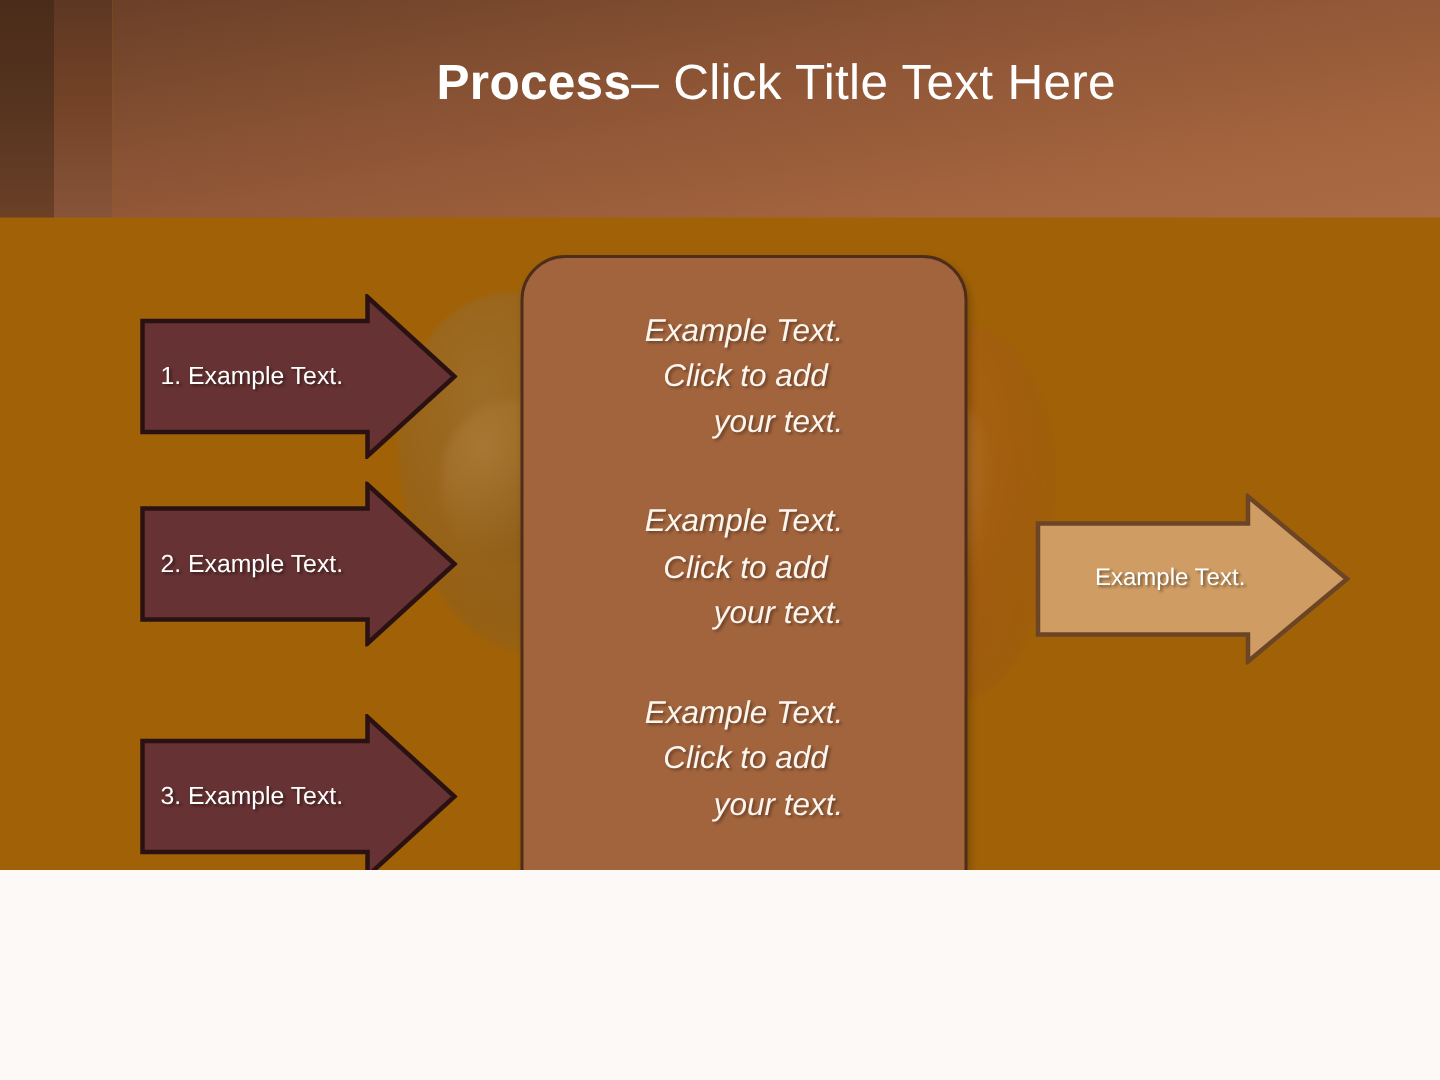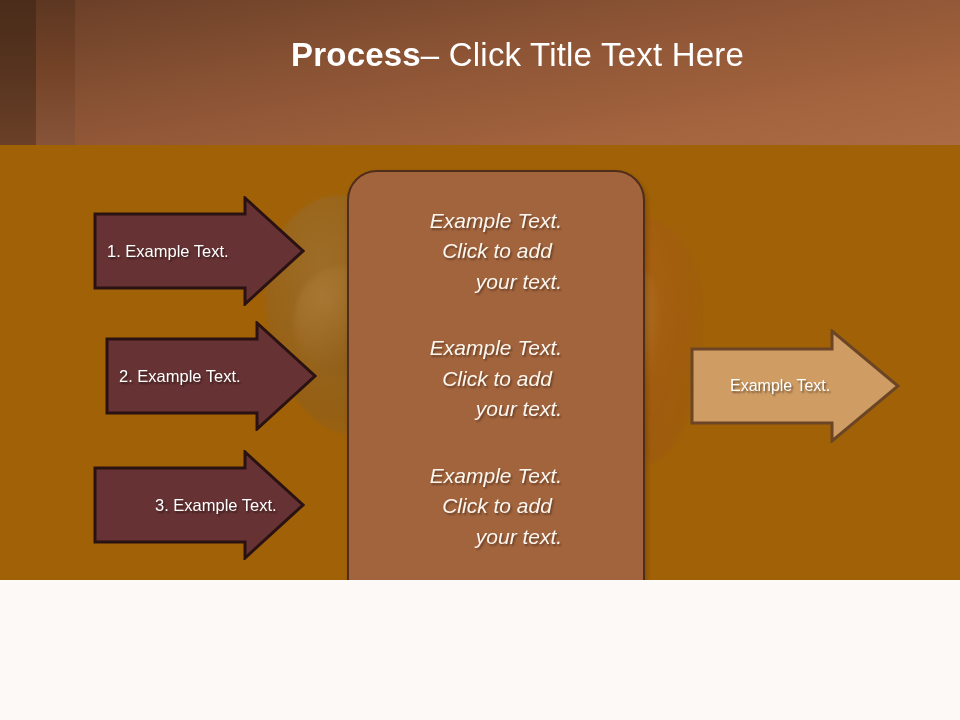--- a/index.html
+++ b/index.html
@@ -131,22 +131,22 @@
   .arrow .arrow-label {
     position: relative;
     z-index: 1;
     color: #ffffff;
     font-size: 16.5px;
     white-space: nowrap;
     text-shadow: 1.5px 1.5px 2px rgba(0,0,0,0.45);
   }
 
   .arrow-left-1 { left: 93px; top: 196px;  width: 212px; height: 110px; text-align: right; }
-  .arrow-left-2 { left: 93px; top: 321px;  width: 212px; height: 110px; margin-left: 12px; }
-  .arrow-left-3 { left: 93px; top: 450px;  width: 212px; height: 110px; padding-left: 48px; }
+  .arrow-left-2 { left: 93px; top: 321px;  width: 212px; height: 110px; }
+  .arrow-left-3 { left: 93px; top: 476px;  width: 212px; height: 110px; }
   .arrow-left-1 .arrow-label,
   .arrow-left-2 .arrow-label,
   .arrow-left-3 .arrow-label { padding-left: 14px; }
 
   .arrow-right-1 { left: 690px; top: 329px; width: 210px; height: 114px; }
   .arrow-right-1 .arrow-label {
     padding-left: 40px;
     font-size: 16px;
   }
 

